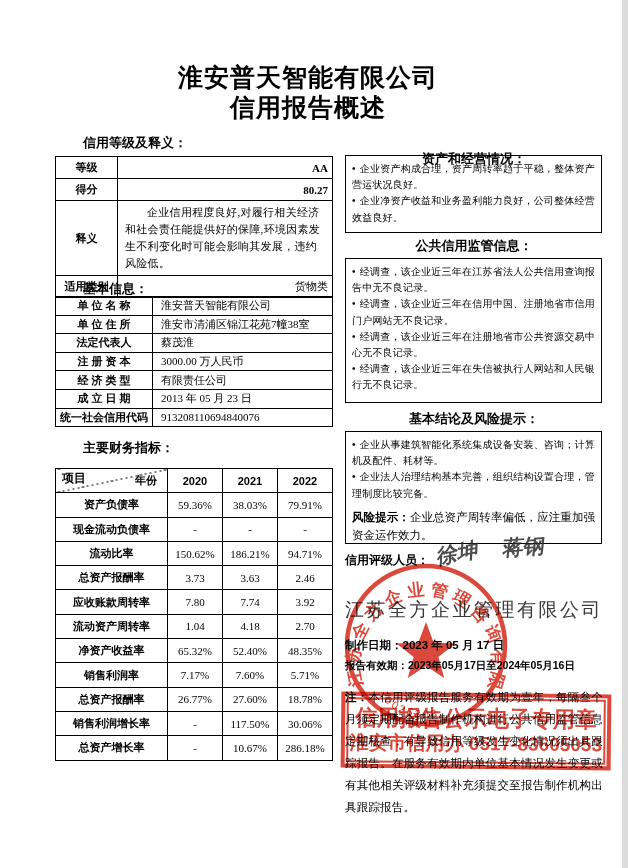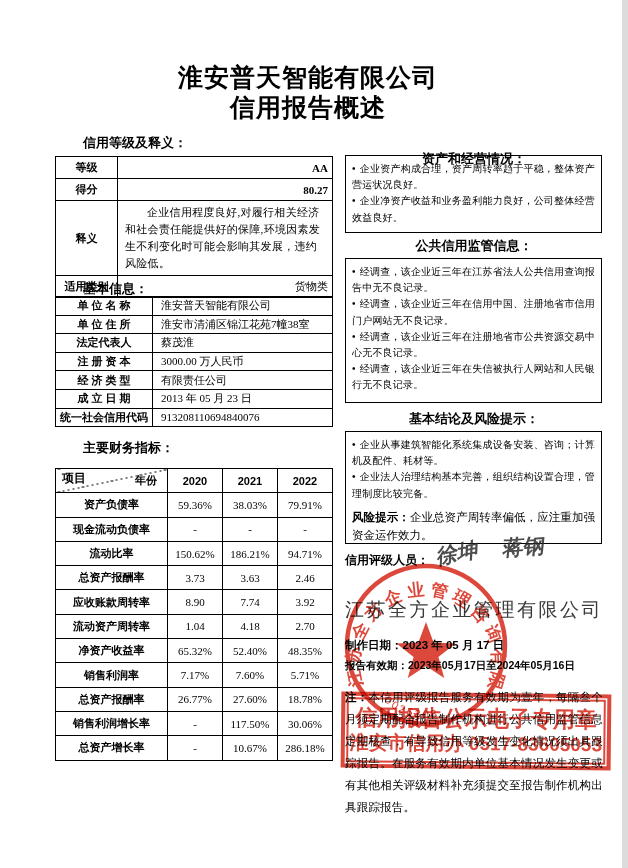--- a/index.html
+++ b/index.html
@@ -209,21 +209,21 @@
           <td>94.71%</td>
         </tr>
     <tr>
           <td class="flabel">总资产报酬率</td>
           <td>3.73</td>
           <td>3.63</td>
           <td>2.46</td>
         </tr>
     <tr>
           <td class="flabel">应收账款周转率</td>
-          <td>8.90</td>
+          <td>7.80</td>
           <td>7.74</td>
           <td>3.92</td>
         </tr>
     <tr>
           <td class="flabel">流动资产周转率</td>
           <td>1.04</td>
           <td>4.18</td>
           <td>2.70</td>
         </tr>
     <tr>

